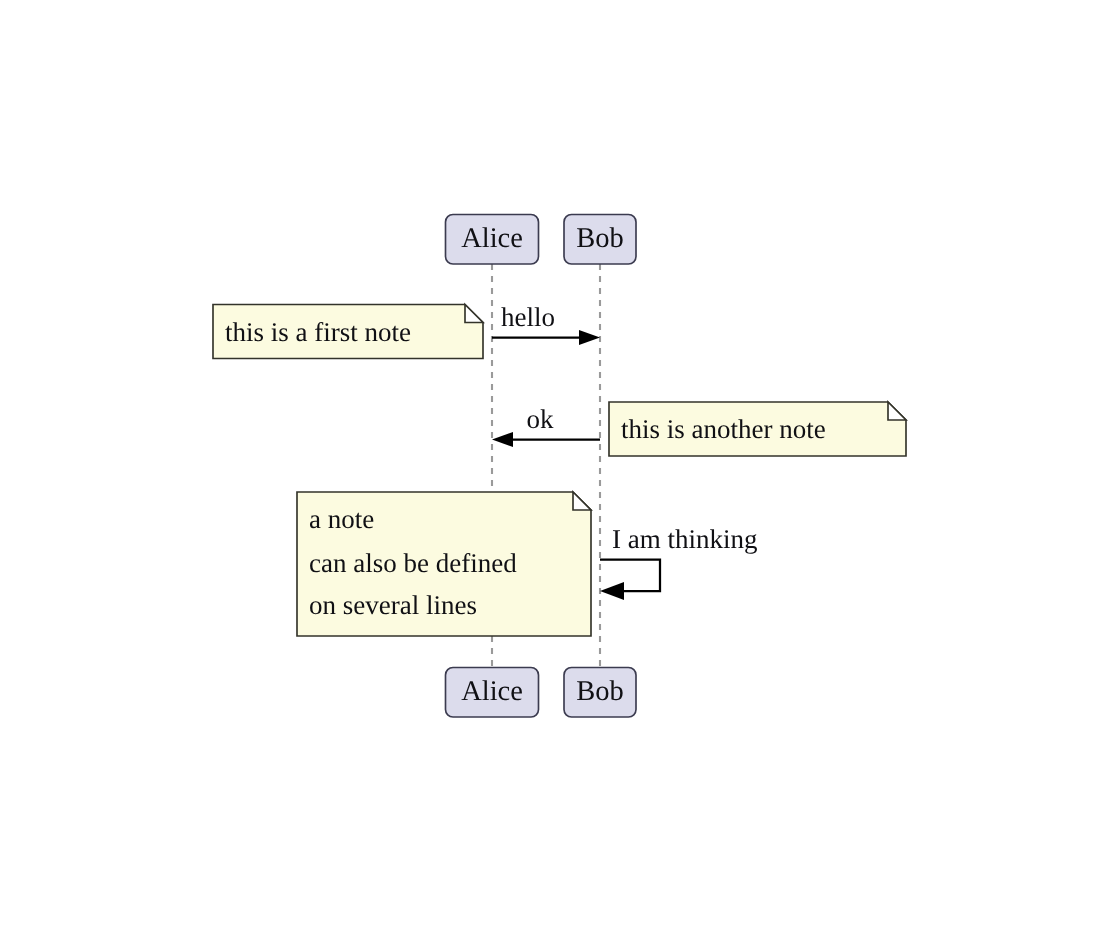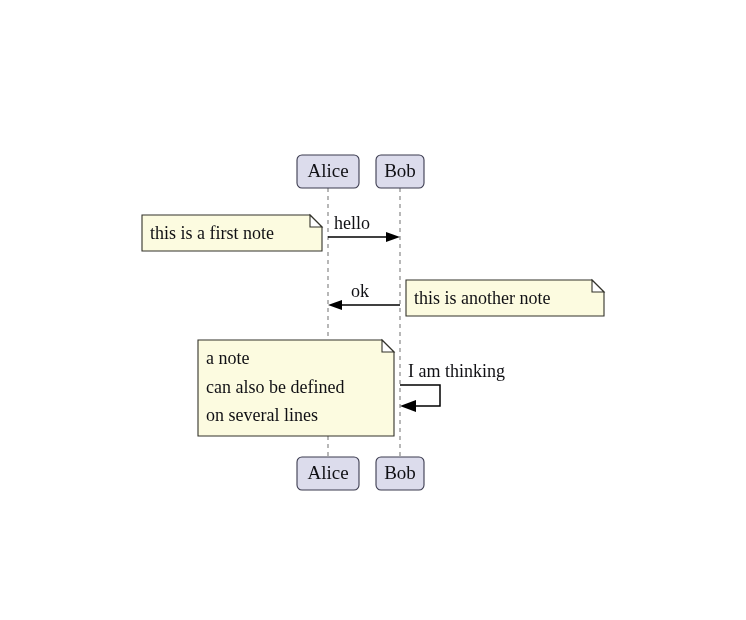--- a/index.html
+++ b/index.html
@@ -10,21 +10,21 @@
   body {
     width: 746px;
     height: 620px;
     position: relative;
     font-family: "Liberation Serif", "DejaVu Serif", serif;
     overflow: hidden;
   }
   #diagram-canvas {
     position: absolute;
     left: 0;
-    top: 12px;
+    top: 0;
     width: 746px;
     height: 460px;
     text-decoration: underline;
   }
   svg#seq-svg {
     display: block;
     width: 746px;
     height: 620px;
   }
   .participant-box {

